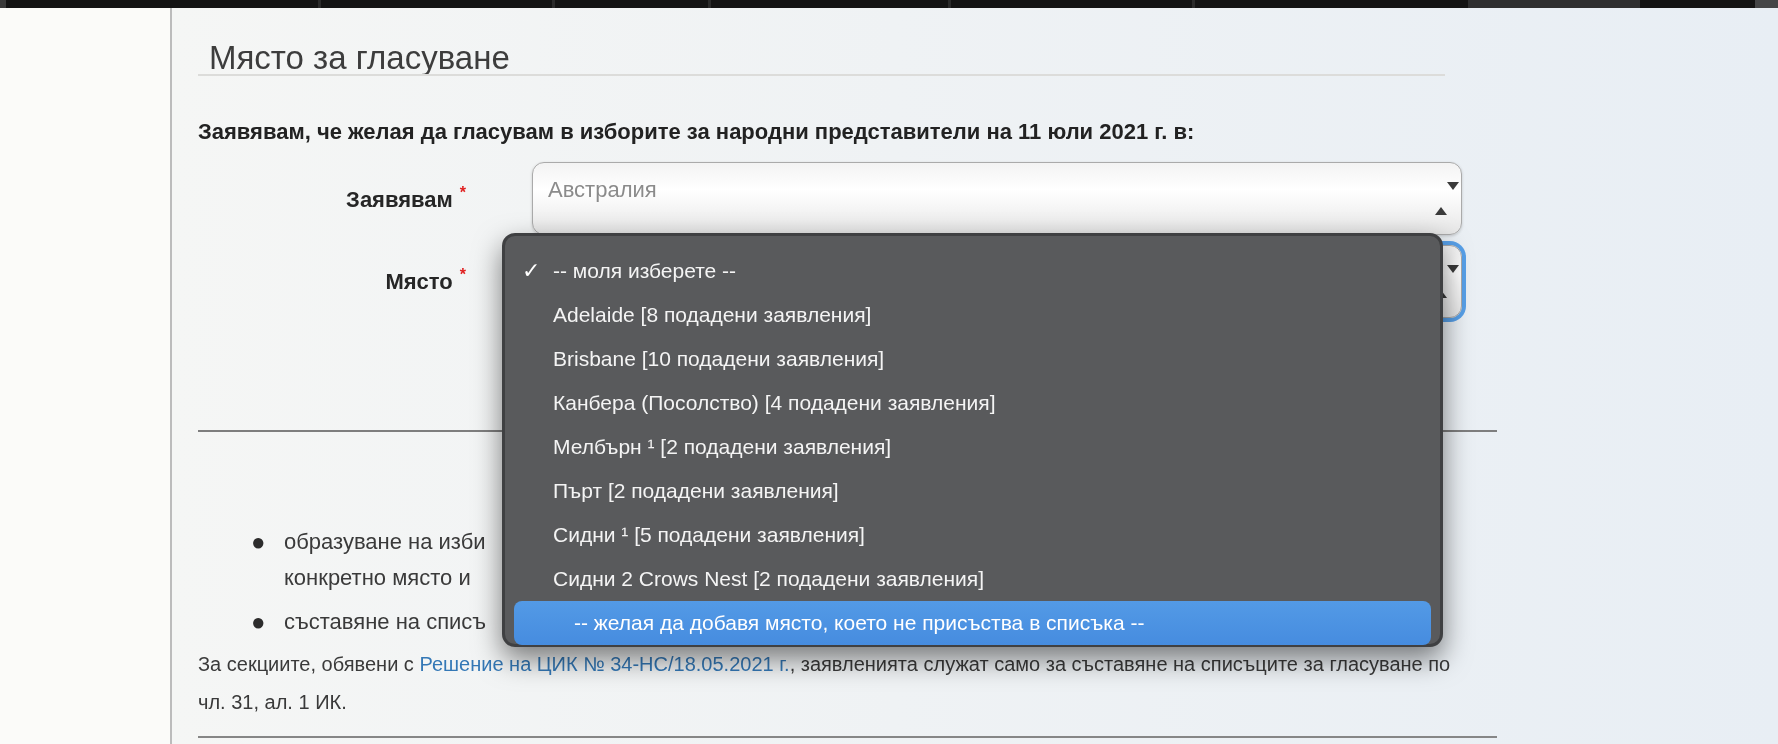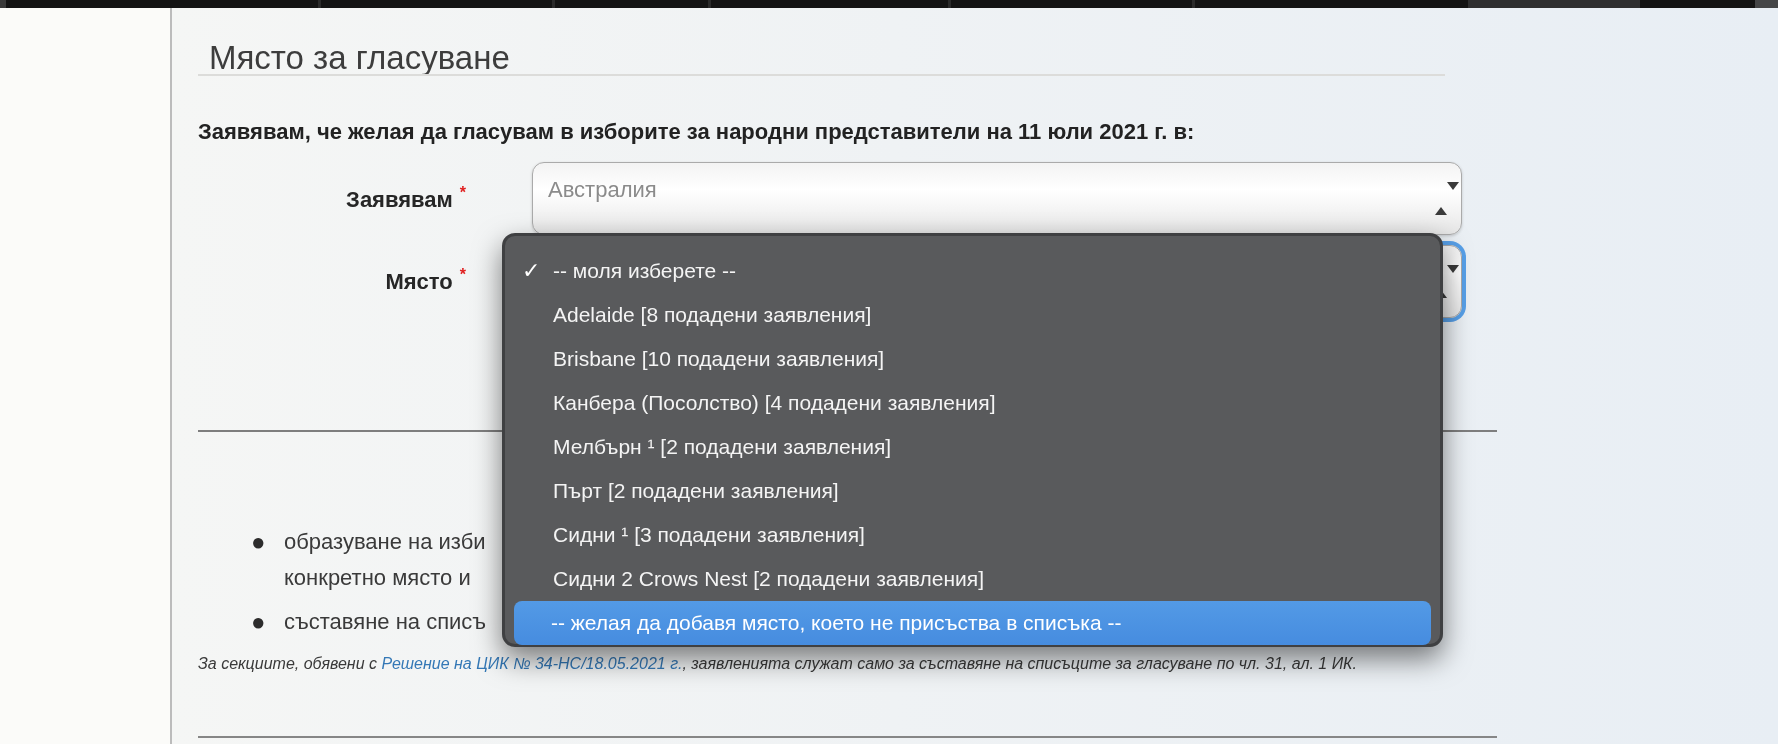--- a/index.html
+++ b/index.html
@@ -46,38 +46,38 @@
   .dropdown{
     position:absolute;left:502px;top:233px;width:941px;height:414px;box-sizing:border-box;
     background:#595a5c;border:3px solid #3f4042;border-radius:13px;
     box-shadow:0 12px 28px rgba(0,0,0,.5);
     z-index:20;padding-top:13px;
   }
   .dd-item{position:relative;height:44px;line-height:44px;padding-left:48px;
     font-size:21px;color:#f4f4f4;white-space:nowrap;cursor:default;}
   .dd-check{position:absolute;left:17px;top:0;font-size:22px;color:#ffffff;}
   .dd-item.highlighted{
-    margin:0 9px;padding-left:37px;border-radius:8px;
+    margin:0 9px;padding-left:60px;border-radius:8px;
     background:linear-gradient(180deg,#539ae6 0%,#468cdf 100%);
     color:#ffffff;
   }
 
   
   .consent{position:absolute;left:198px;top:338px;font-size:22px;font-weight:bold;color:#222;line-height:38px;z-index:3;white-space:nowrap;}
   .consent span{display:block;}
   .mid-rule{position:absolute;left:198px;top:430px;width:1299px;height:2px;background:#7e7e7e;z-index:3;}
 
   .einfo{position:absolute;left:200px;top:476px;font-size:22px;color:#3a3a3a;z-index:3;white-space:nowrap;}
   .blist{position:absolute;left:251px;top:524px;z-index:3;}
   .bitem{position:relative;padding-left:33px;font-size:22px;color:#3a3a3a;line-height:36px;white-space:nowrap;}
   .bitem + .bitem{margin-top:8px;}
   .bitem .dot{position:absolute;left:0;top:0;font-size:24px;color:#2c2c2c;}
   .bitem span.line{display:block;}
 
-  .note{position:absolute;left:198px;top:645px;width:1255px;font-size:16px;color:#3a3a3a;line-height:38px;z-index:3;font-style:italic;}
+  .note{position:absolute;left:198px;top:645px;width:1255px;font-size:20px;color:#3a3a3a;line-height:38px;z-index:3;}
   .note a{color:#3478b6;text-decoration:none;cursor:pointer;}
   .bottom-rule{position:absolute;left:198px;top:736px;width:1299px;height:2px;background:#868686;z-index:3;}
 </style>
 </head>
 <body>
 
 <div class="page">
 
   <div class="topbar">
     <div class="seg" style="left:0;width:6px;background:#3a3a3a;"></div>
@@ -136,18 +136,18 @@
   <div class="dropdown">
     <div class="dd-item">
       <span class="dd-check">✓</span>
       <span>-- моля изберете --</span>
     </div>
     <div class="dd-item"><span>Adelaide [8 подадени заявления]</span></div>
     <div class="dd-item"><span>Brisbane [10 подадени заявления]</span></div>
     <div class="dd-item"><span>Канбера (Посолство) [4 подадени заявления]</span></div>
     <div class="dd-item"><span>Мелбърн ¹ [2 подадени заявления]</span></div>
     <div class="dd-item"><span>Пърт [2 подадени заявления]</span></div>
-    <div class="dd-item"><span>Сидни ¹ [3 подадени заявления]</span></div>
+    <div class="dd-item"><span>Сидни ¹ [5 подадени заявления]</span></div>
     <div class="dd-item"><span>Сидни 2 Crows Nest [2 подадени заявления]</span></div>
     <div class="dd-item highlighted"><span>-- желая да добавя място, което не присъства в списъка --</span></div>
   </div>
 
 </div>
 
 </body></html>

